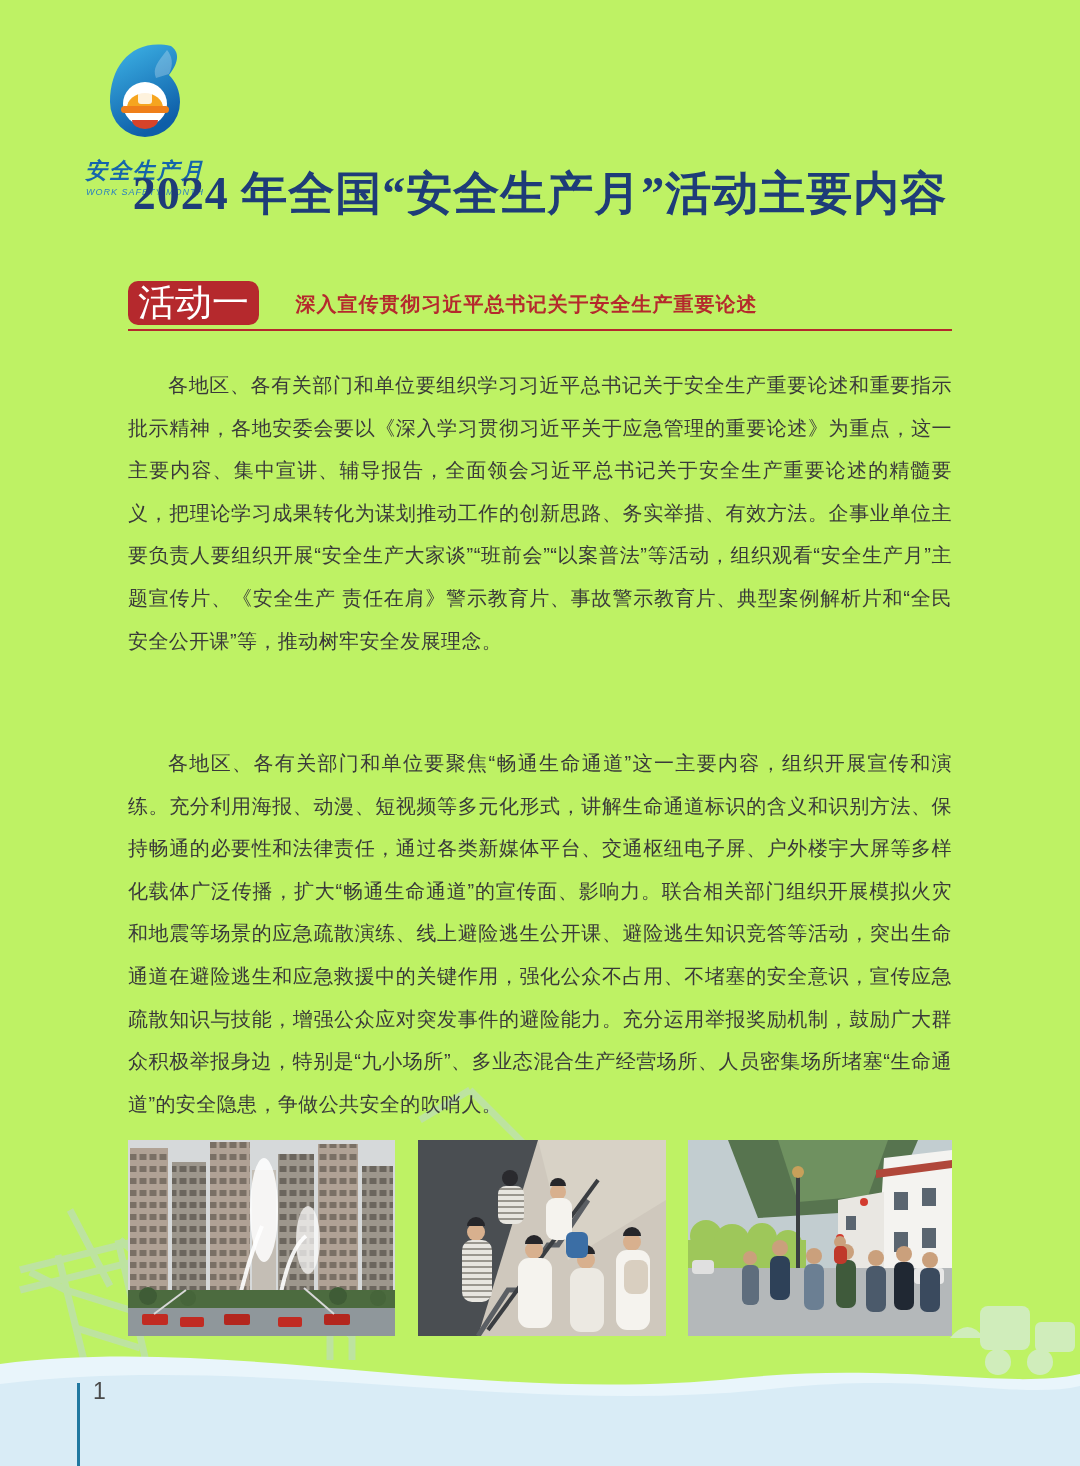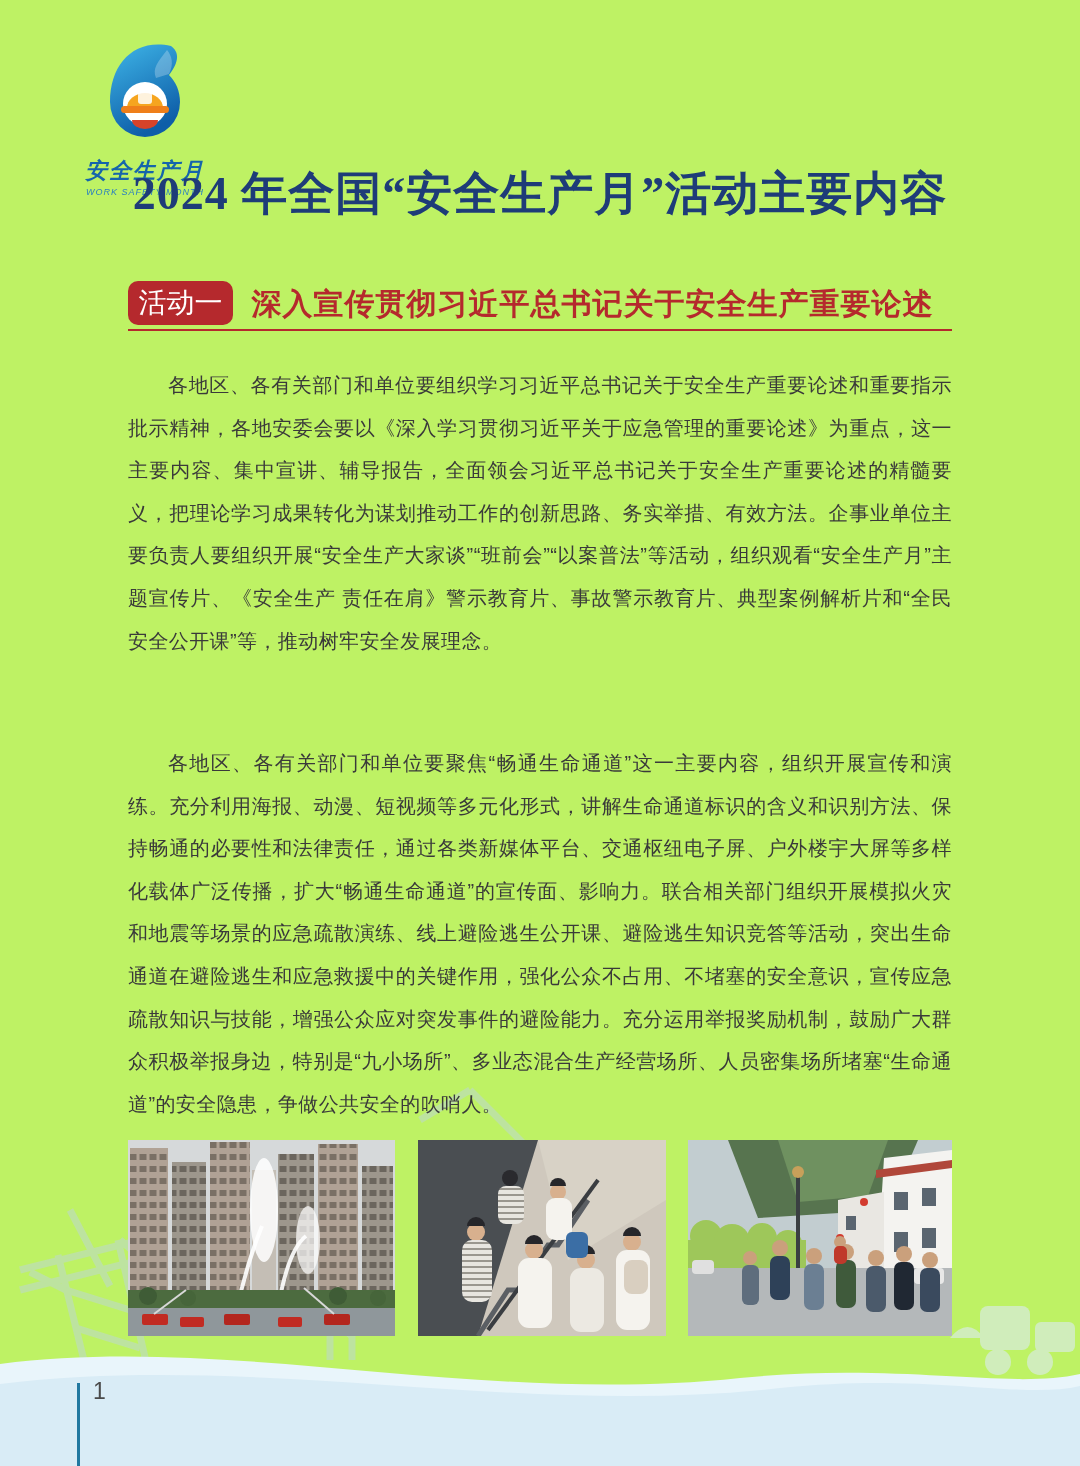--- a/index.html
+++ b/index.html
@@ -41,28 +41,28 @@
     color:var(--title-navy);
   }
   
   .section-head{position:absolute;left:128px;width:824px;height:52px;}
   .section-head.s1{top:281px;}
   .section-head.s2{top:695px;}
   .badge{
     display:inline-block;vertical-align:top;
     min-width:105px;height:44px;line-height:44px;
     background:var(--accent-red);color:#fff;
-    font-size:28px;text-align:center;border-radius:10px;
+    font-size:37px;text-align:center;border-radius:10px;
     padding:0 10px;
   }
   .sec-heading{
     display:inline-block;vertical-align:top;
-    margin-left:14px;line-height:46px;
+    margin-left:32px;line-height:46px;
     font-family:"Liberation Serif", serif;font-weight:bold;
-    font-size:30px;color:var(--accent-red);letter-spacing:1px;
+    font-size:20px;color:var(--accent-red);letter-spacing:1px;
   }
   .sec-rule{
     position:absolute;left:0;top:48px;width:824px;height:2px;
     background:var(--accent-red);
   }
   .body-par{
     position:absolute;left:128px;width:824px;
     font-size:20px;line-height:42.6px;letter-spacing:.4px;
     color:#3a3a3a;text-align:justify;text-indent:2em;
   }

